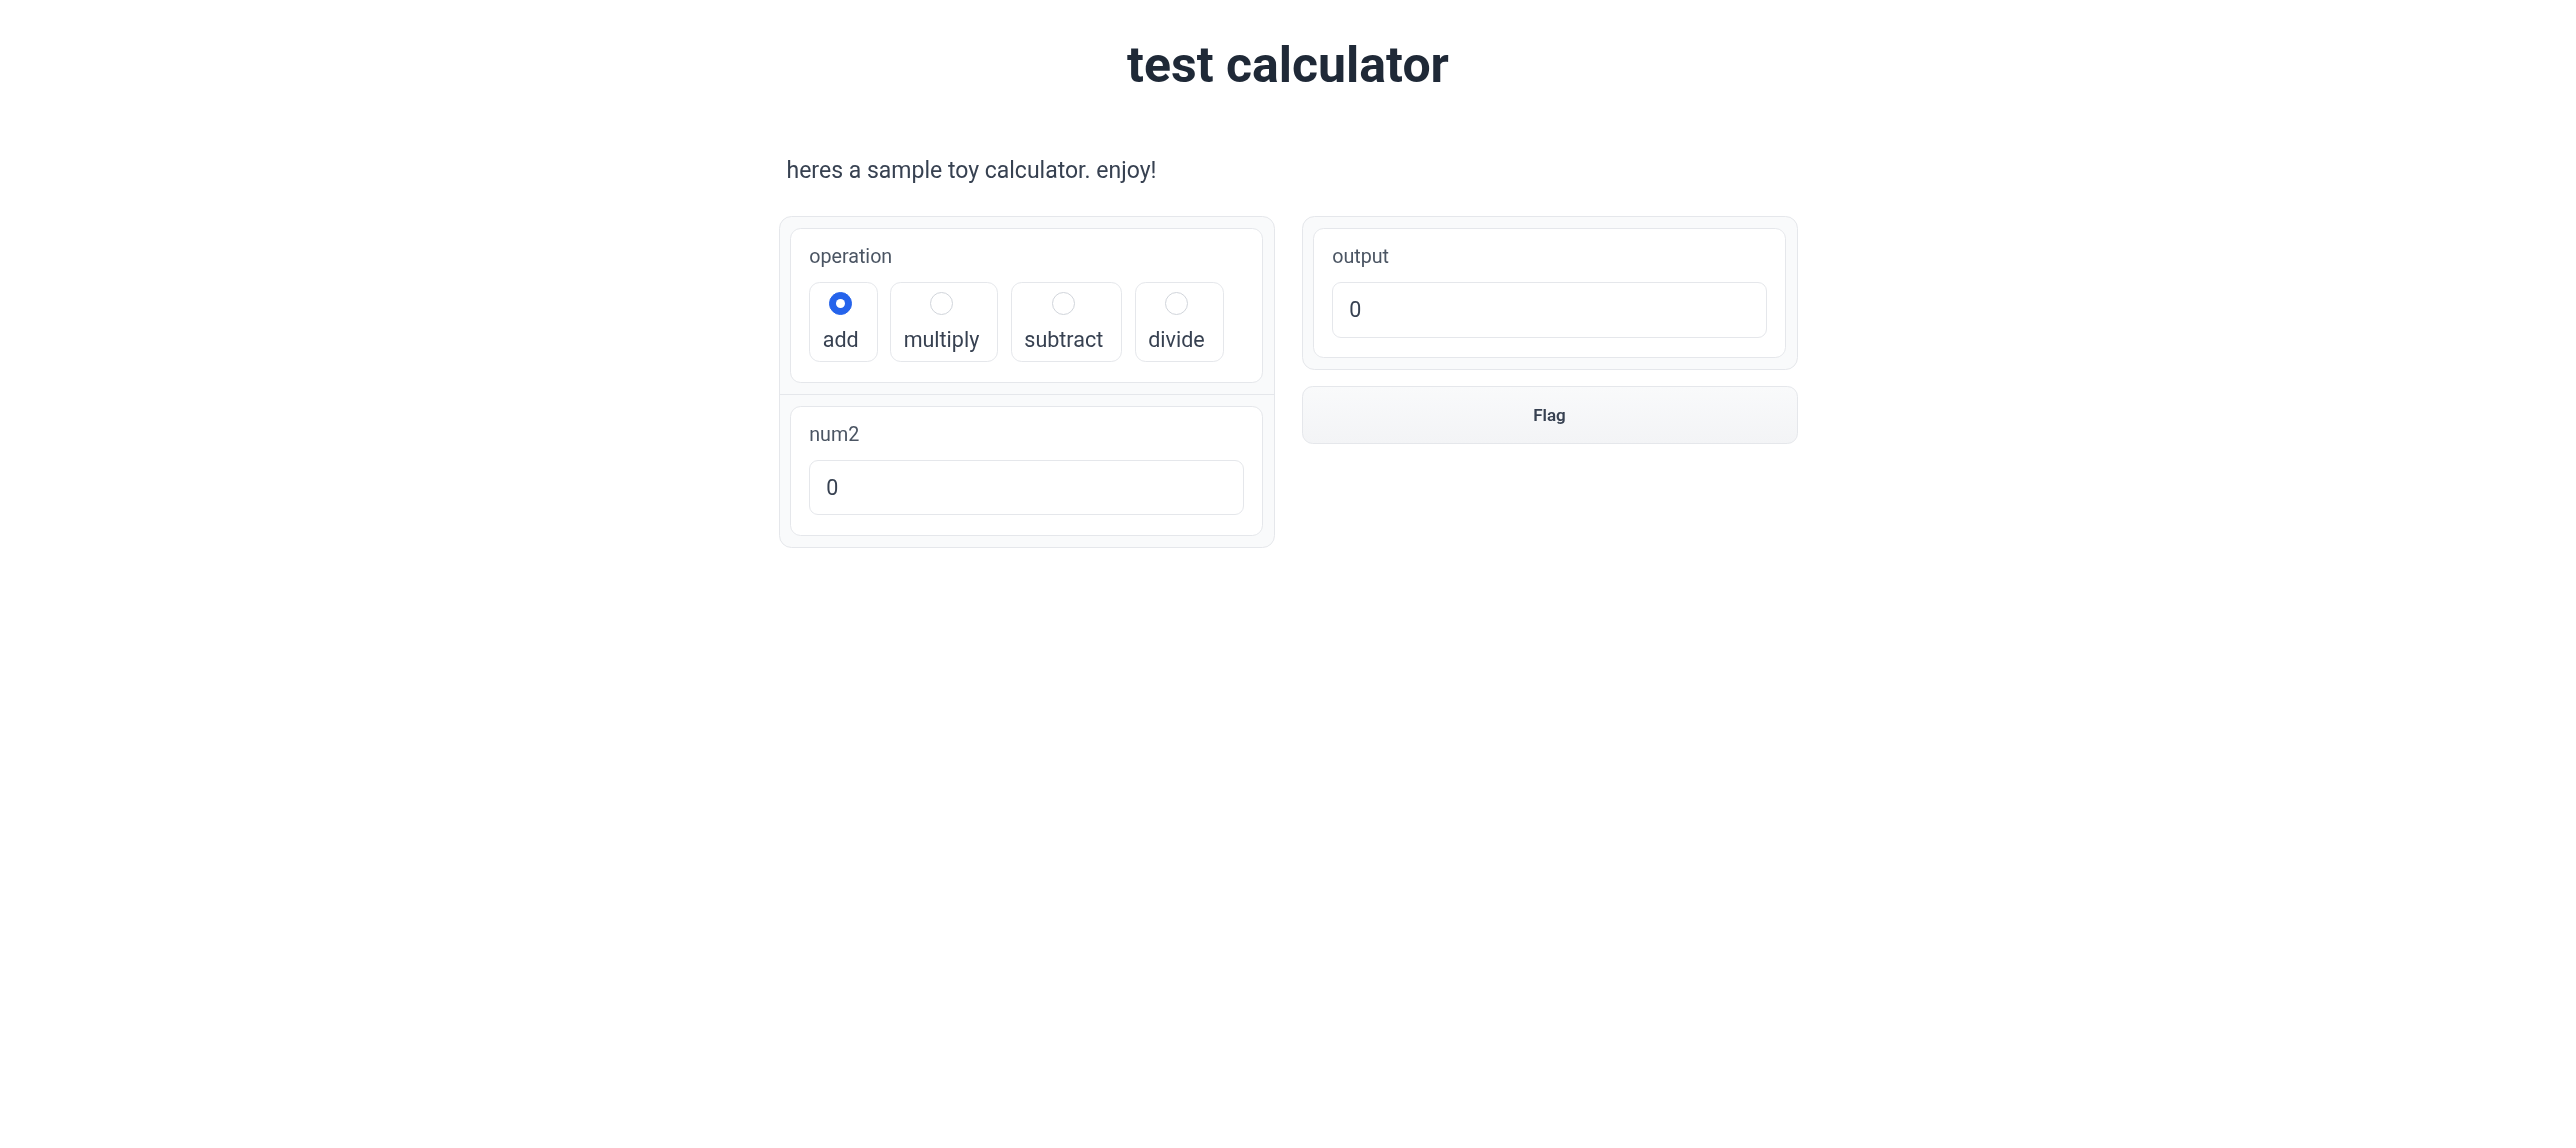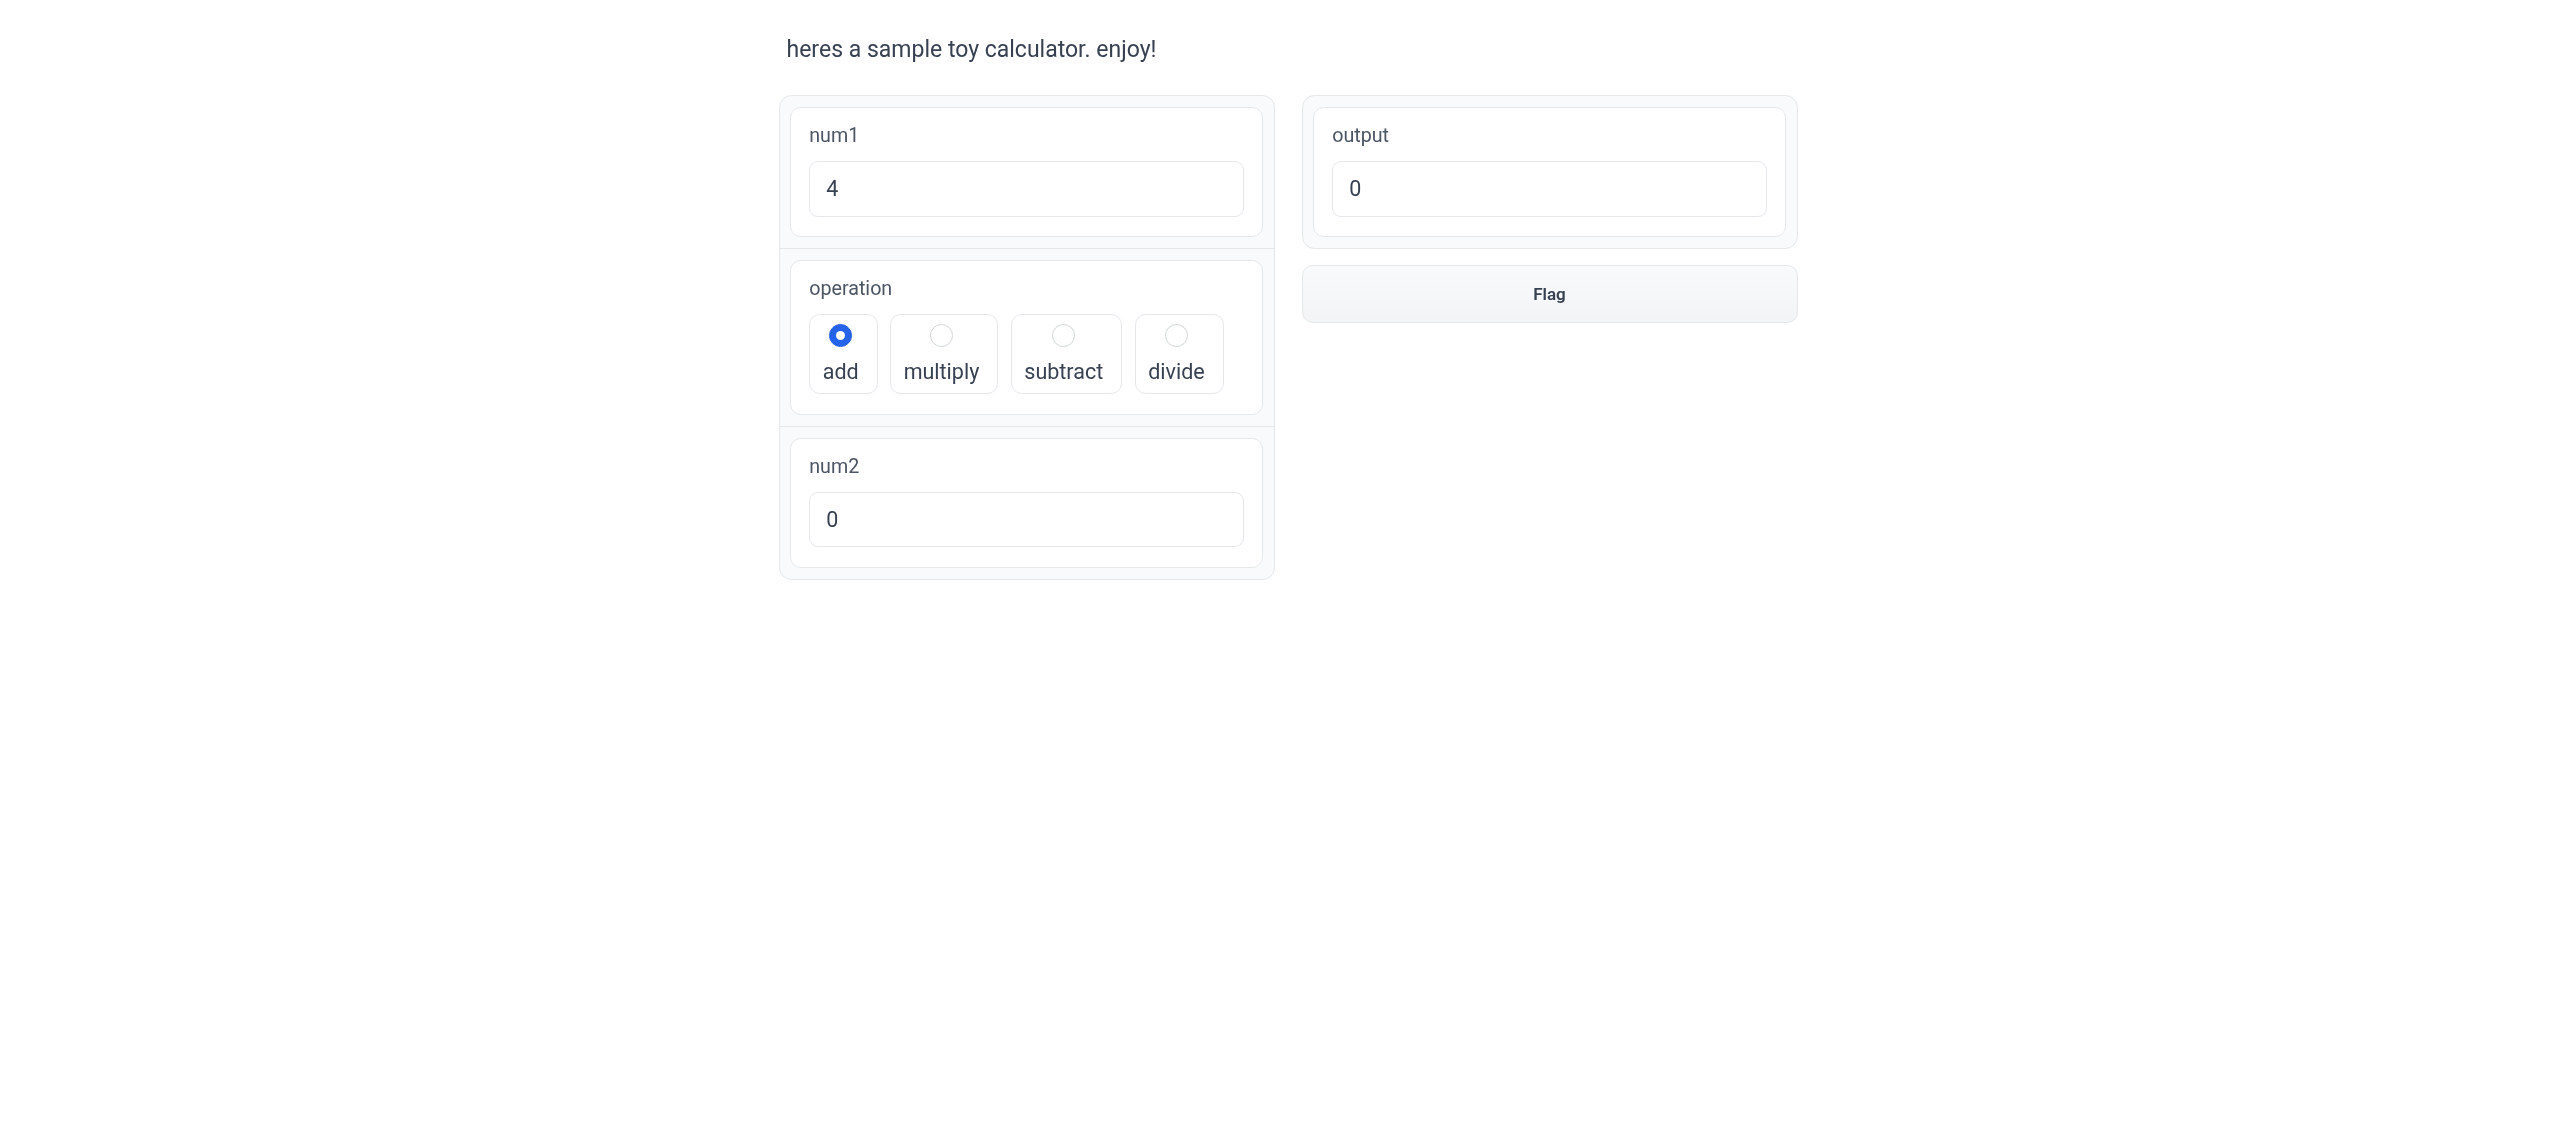--- a/index.html
+++ b/index.html
@@ -139,31 +139,28 @@
       border: 0.9px solid #e5e7eb;
       border-radius: 10.7px;
       cursor: pointer;
       font-family: inherit;
     }
   </style>
 </head>
 <body>
 
 <div class="container">
+  <h1 class="page-title">test calculator</h1>
   <p class="description">heres a sample toy calculator. enjoy!</p>
 
   <div class="columns">
 
     <div class="col">
       <div class="panel">
 
-        <div class="field-block">
-          <label class="field-label">num1</label>
-          <input type="text" class="text-input" value="4" style="">
-        </div>
 
         <div class="sep"></div>
 
         <div class="field-block">
           <label class="field-label">operation</label>
           <div class="radio-group">
             <label class="radio-chip">
               <span class="radio-circle selected"></span>
               <span>add</span>
             </label>

